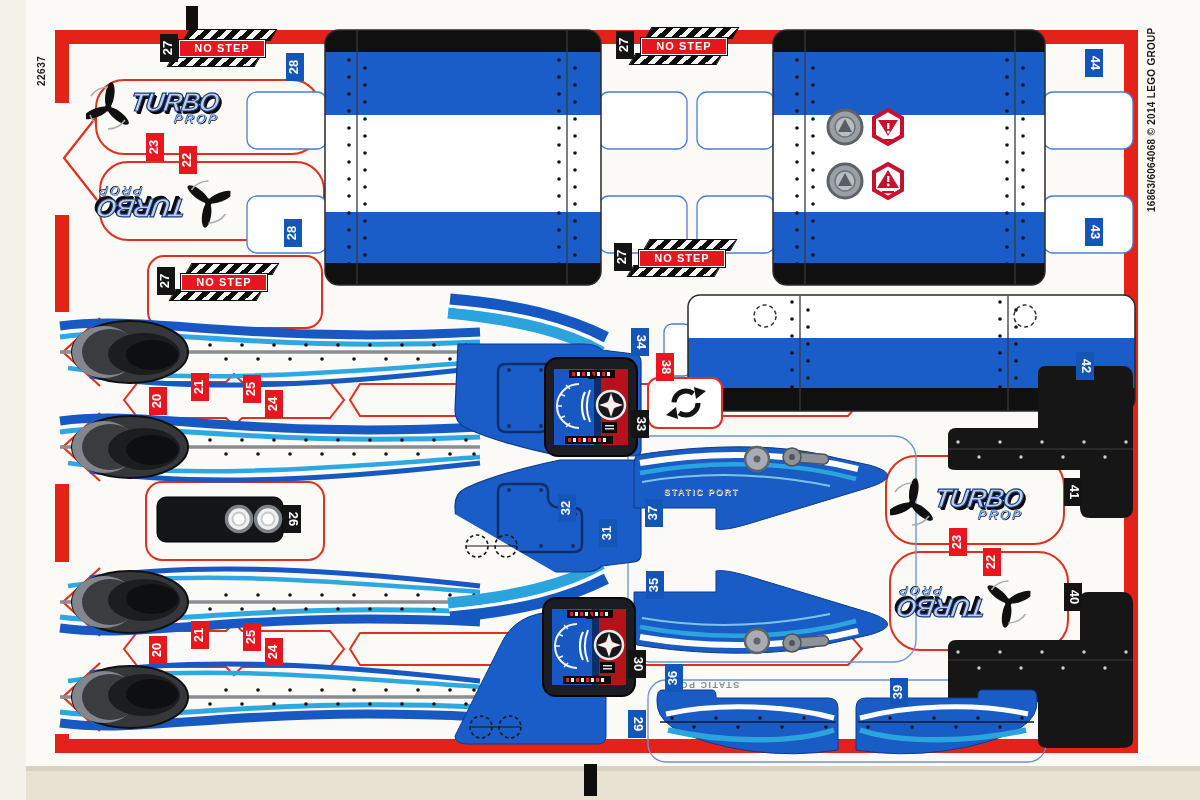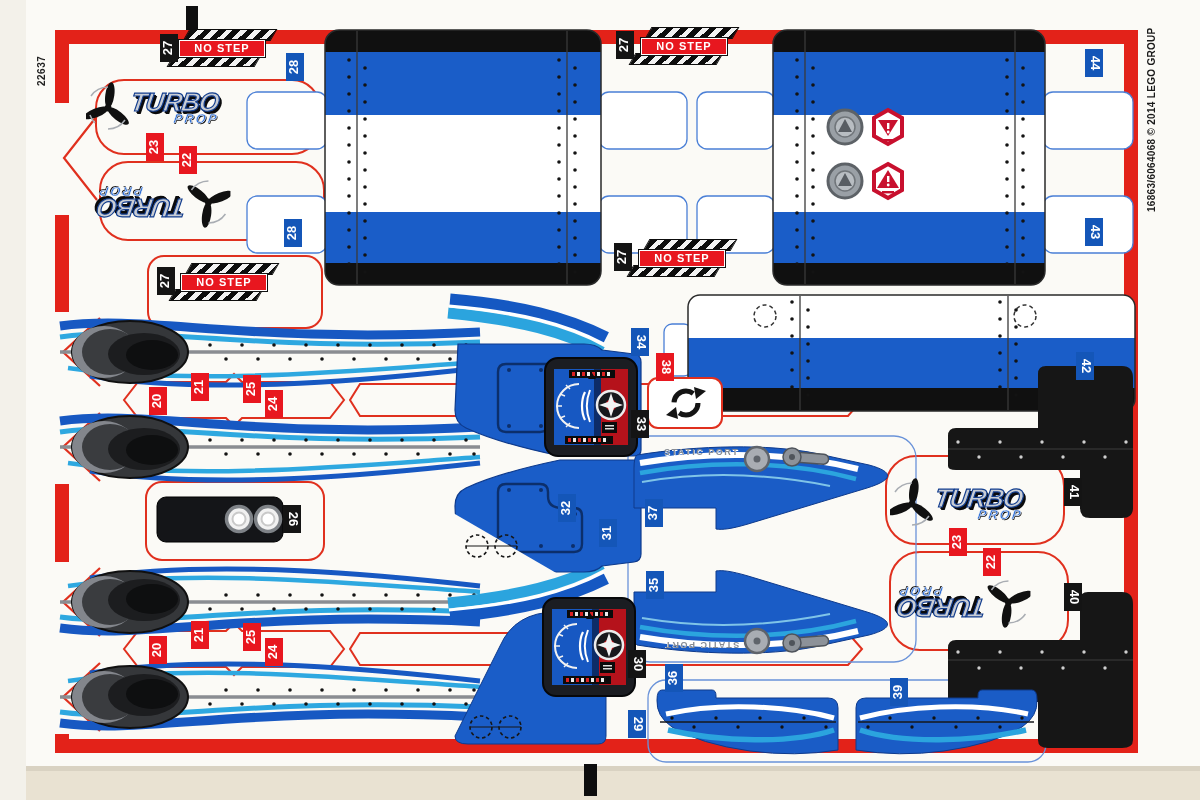--- a/index.html
+++ b/index.html
@@ -29,21 +29,21 @@
   .turbo.flip{transform:rotate(180deg);}
   .t-block{display:flex;flex-direction:column;}
   .t-word{font:italic 900 26px "Liberation Sans",sans-serif;color:#c9cdd4;letter-spacing:-1px;
     -webkit-text-stroke:1.2px #123d8e;text-shadow:2px 2px 0 #0b0b0d,3px 3px 0 #0b0b0d;
     transform:skewX(-8deg);line-height:24px;}
   .p-word{font:italic 900 13px "Liberation Sans",sans-serif;color:#2f6fd6;letter-spacing:2px;
     -webkit-text-stroke:0.5px #fff;text-shadow:1px 1px 0 #0b0b0d;
     transform:skewX(-8deg);text-align:right;margin-top:-3px;}
   
   .sp{position:absolute;font:bold 9px "Liberation Sans",sans-serif;color:#878c94;
-      letter-spacing:1.5px;text-shadow:0.5px 0.5px 0 #ffffff;}
+      letter-spacing:1.5px;text-shadow:0.5px 0.5px 0 #ffffff;margin-top:40px;}
   .sp.flip{transform:rotate(180deg);}
   
   .codeL{position:absolute;left:36px;top:86px;transform-origin:0 0;transform:rotate(-90deg);
     font:bold 10px "Liberation Sans",sans-serif;color:#222;letter-spacing:0.5px;white-space:nowrap;}
   .codeR{position:absolute;left:1146px;top:212px;transform-origin:0 0;transform:rotate(-90deg);
     font:bold 10px "Liberation Sans",sans-serif;color:#1a1a1a;letter-spacing:0.3px;white-space:nowrap;}
   .regmark{position:absolute;left:584px;top:764px;width:13px;height:32px;background:#0d0d0d;}
 </style>
 </head>
 <body>

